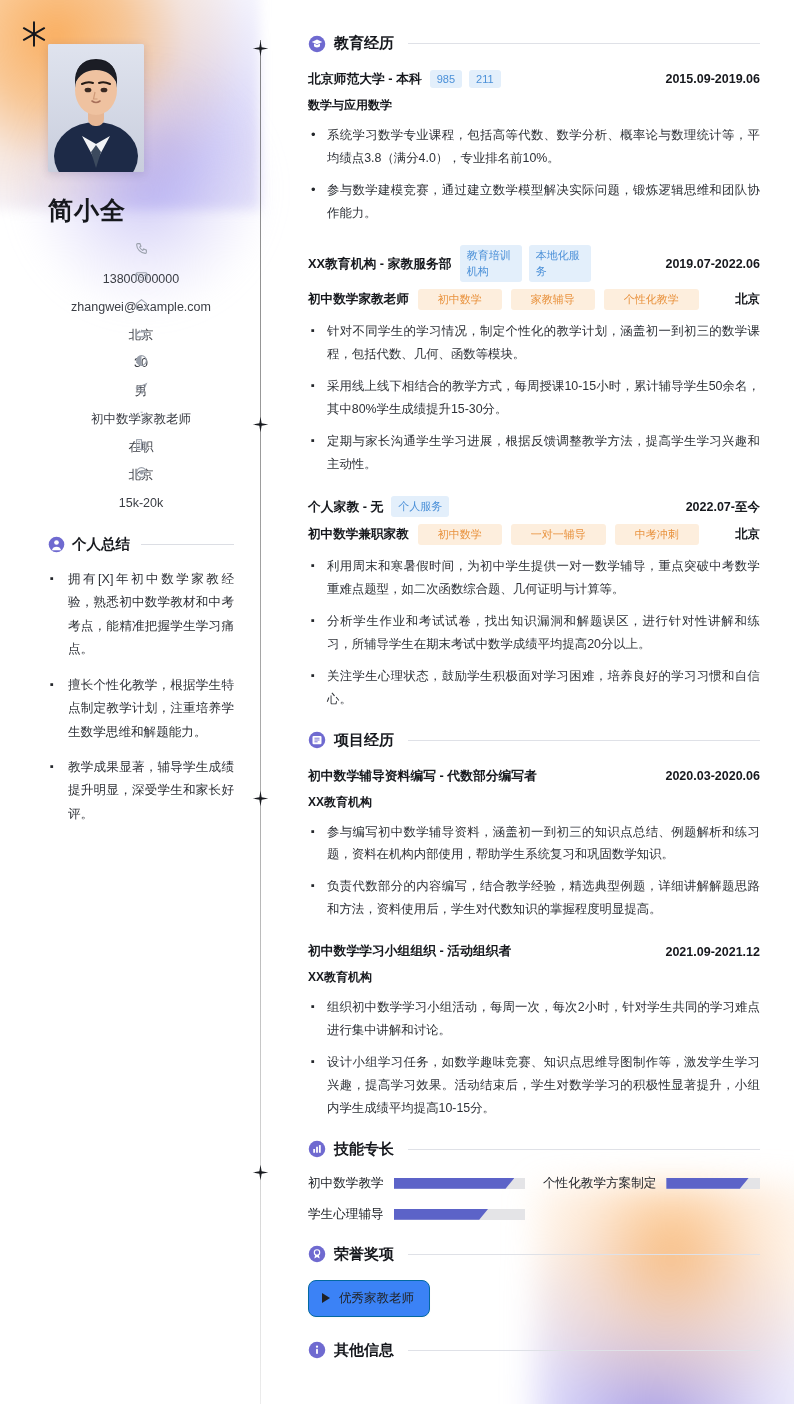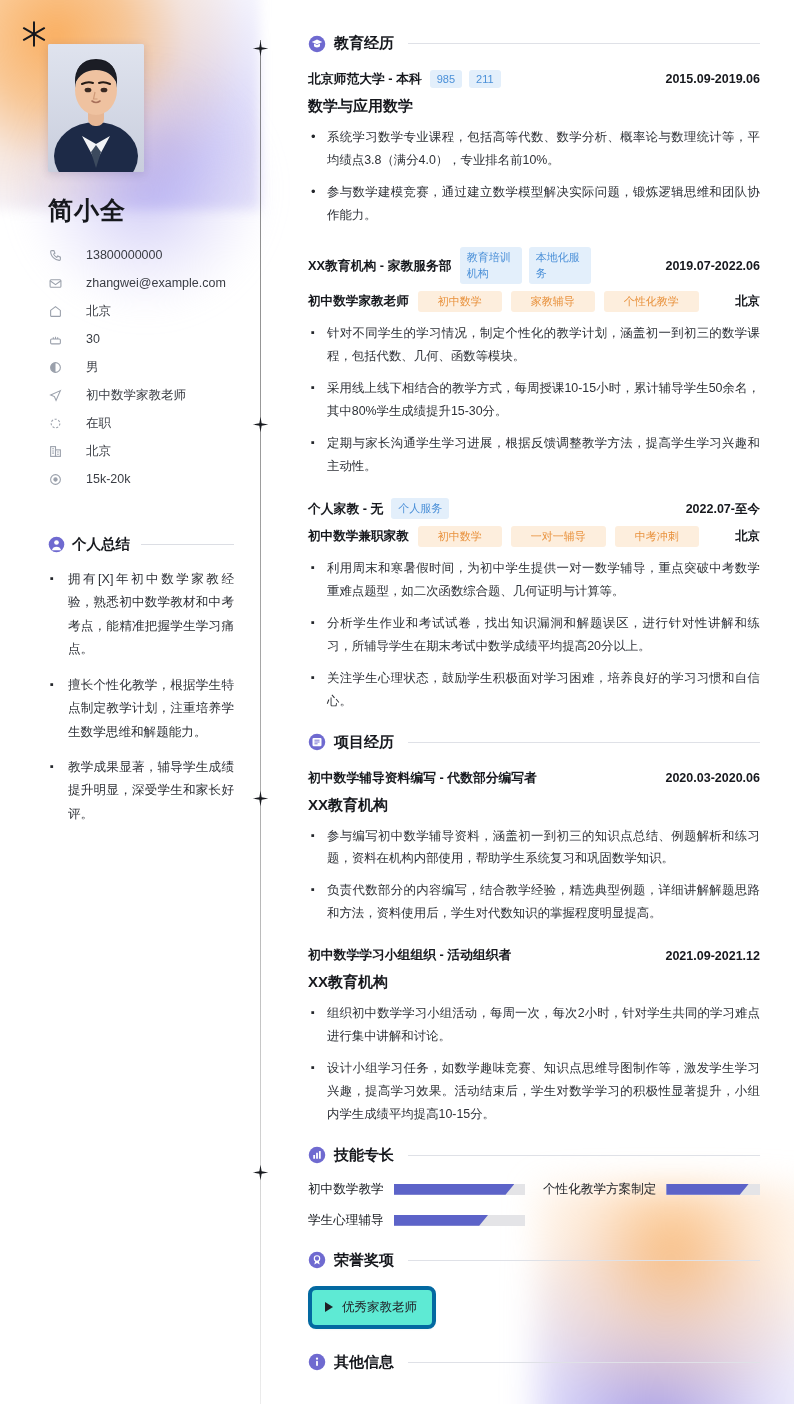--- a/index.html
+++ b/index.html
@@ -80,24 +80,25 @@
   .name {
     margin-top: 22px;
     font-size: 25px;
     font-weight: 700;
     letter-spacing: 1px;
     color: #16181d;
   }
   .contact { margin-top: 14px; }
   .c-row {
     display: flex; align-items: center;
-    gap: 24px;
+    gap: 17px;
     height: 28px;
     font-size: 12.5px;
     color: #3a3d44;
+    flex-direction: column;
   }
   .c-ico {
     width: 14px; height: 14px;
     flex: 0 0 14px;
     color: #9aa0ab;
     display: flex; align-items: center; justify-content: center;
   }
   .c-ico svg { width: 13px; height: 13px; display: block; }
   .c-txt { line-height: 1.2; white-space: nowrap; }
   .side-sec { margin-top: 42px; }
@@ -195,21 +196,21 @@
   .row2 {
     display: flex; align-items: center; gap: 9px;
     margin-top: 7px;
   }
   .row2 .role { font-size: 12.6px; font-weight: 700; color: #16181d; white-space: nowrap; }
   .row2 .loc {
     margin-left: auto; font-size: 12.4px; font-weight: 700; color: #16181d; white-space: nowrap;
   }
   .subline {
     margin-top: 8px;
-    font-size: 15px; font-weight: 700; color: #16181d;
+    font-size: 12px; font-weight: 700; color: #16181d;
   }
   ul.bul { margin-top: 10px; }
   ul.bul li {
     list-style: none;
     position: relative;
     padding-left: 19px;
     margin-bottom: 9px;
     font-size: 12.4px;
     line-height: 1.85;
     color: #2e3137;
@@ -240,24 +241,24 @@
   }
   .skill .fill {
     position: absolute; left: 0; top: 0; bottom: 0;
     background: #5c63c8;
     clip-path: polygon(0 0, 100% 0, calc(100% - 9px) 100%, 0 100%);
   }
   
   .honors { display: flex; gap: 10px; flex-wrap: wrap; margin-bottom: 24px; }
   .honor {
     display: flex; align-items: center; gap: 9px;
-    border: 4px solid #0369a1;
+    border: 1px solid #0369a1;
     border-radius: 8px;
     padding: 9px 15px 9px 13px;
-    background: #5eead4;
+    background: #3b82f6;
     box-shadow: 0 1px 2px rgba(0,0,0,0.03);
     font-size: 12.5px;
     color: #22252a;
   }
   .honor .tri {
     width: 0; height: 0;
     border-left: 8px solid #1f2126;
     border-top: 5px solid transparent;
     border-bottom: 5px solid transparent;
   }

